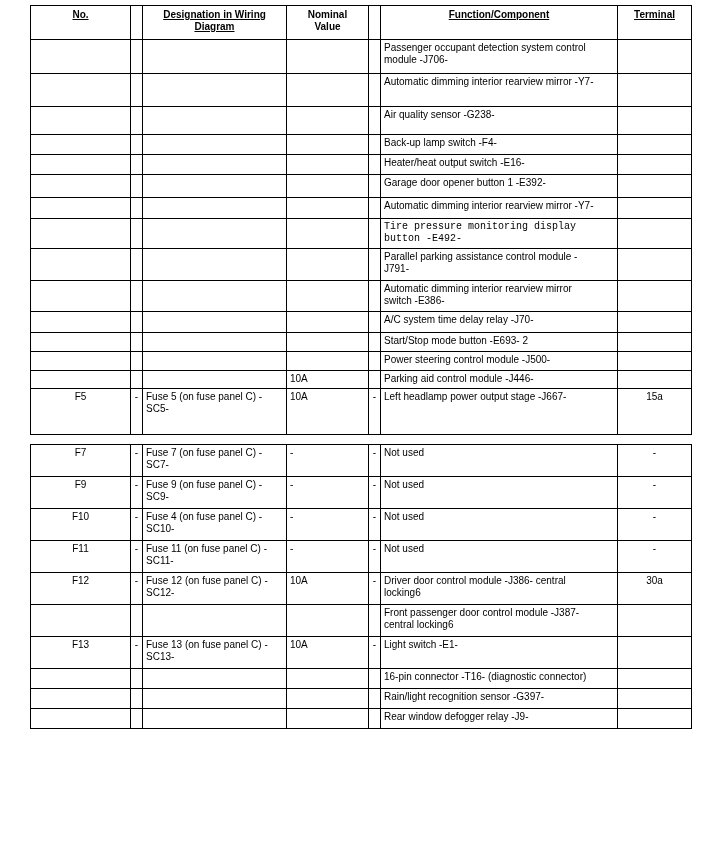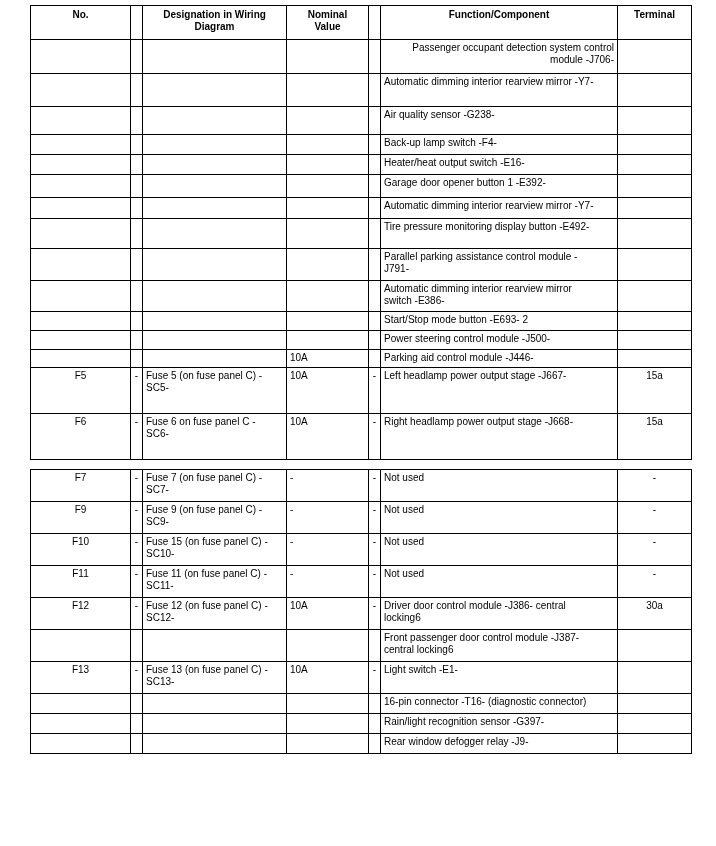--- a/index.html
+++ b/index.html
@@ -25,20 +25,21 @@
     font-size: 10px;
     line-height: 12px;
     padding: 2px 3px;
     overflow: hidden;
     word-wrap: break-word;
   }
   th {
     font-weight: bold;
     text-align: center;
     padding-top: 3px;
+    text-decoration: underline;
   }
   thead tr { height: 34px; }
 
   .c-no { text-align: center; }
   .c-dash { text-align: center; padding: 2px 1px; }
   .c-value { text-align: left; }
   .c-terminal { text-align: center; }
 
   .wrap-designation { display: inline-block; max-width: 122px; }
   .wrap-function { display: inline-block; max-width: 218px; }
@@ -65,21 +66,21 @@
         <th class="h-no">No.</th>
         <th class="h-dash"></th>
         <th class="h-designation"><span>Designation in Wiring Diagram</span></th>
         <th class="h-value"><span class="wrap-head-nominal">Nominal Value</span></th>
         <th class="h-dash"></th>
         <th class="h-function">Function/Component</th>
         <th class="h-terminal">Terminal</th>
       </tr>
     </thead>
     <tbody id="table-body">
-        <tr style="height: 34px; text-align: right;">
+        <tr style="height: 34px;">
     <td class="c-no"></td>
     <td class="c-dash"></td>
     <td class="c-designation"><span class="wrap-designation"></span></td>
     <td class="c-value"></td>
     <td class="c-dash"></td>
     <td class="c-function"><span class="wrap-function">Passenger occupant detection system control module -J706-</span></td>
     <td class="c-terminal"></td>
   </tr>
         <tr style="height: 33px;">
     <td class="c-no"></td>
@@ -128,21 +129,21 @@
   </tr>
         <tr style="height: 21px;">
     <td class="c-no"></td>
     <td class="c-dash"></td>
     <td class="c-designation"><span class="wrap-designation"></span></td>
     <td class="c-value"></td>
     <td class="c-dash"></td>
     <td class="c-function"><span class="wrap-function">Automatic dimming interior rearview mirror -Y7-</span></td>
     <td class="c-terminal"></td>
   </tr>
-        <tr style="height: 30px;">
+        <tr style="height: 30px; font-family: Liberation Mono, monospace;">
     <td class="c-no"></td>
     <td class="c-dash"></td>
     <td class="c-designation"><span class="wrap-designation"></span></td>
     <td class="c-value"></td>
     <td class="c-dash"></td>
     <td class="c-function"><span class="wrap-function">Tire pressure monitoring display button -E492-</span></td>
     <td class="c-terminal"></td>
   </tr>
         <tr style="height: 32px;">
     <td class="c-no"></td>
@@ -153,20 +154,29 @@
     <td class="c-function"><span class="wrap-function">Parallel parking assistance control module -J791-</span></td>
     <td class="c-terminal"></td>
   </tr>
         <tr style="height: 31px;">
     <td class="c-no"></td>
     <td class="c-dash"></td>
     <td class="c-designation"><span class="wrap-designation"></span></td>
     <td class="c-value"></td>
     <td class="c-dash"></td>
     <td class="c-function"><span class="wrap-function">Automatic dimming interior rearview mirror switch -E386-</span></td>
+    <td class="c-terminal"></td>
+  </tr>
+        <tr style="height: 21px;">
+    <td class="c-no"></td>
+    <td class="c-dash"></td>
+    <td class="c-designation"><span class="wrap-designation"></span></td>
+    <td class="c-value"></td>
+    <td class="c-dash"></td>
+    <td class="c-function"><span class="wrap-function">A/C system time delay relay -J70-</span></td>
     <td class="c-terminal"></td>
   </tr>
         <tr style="height: 19px;">
     <td class="c-no"></td>
     <td class="c-dash"></td>
     <td class="c-designation"><span class="wrap-designation"></span></td>
     <td class="c-value"></td>
     <td class="c-dash"></td>
     <td class="c-function"><span class="wrap-function">Start/Stop mode button -E693- 2</span></td>
     <td class="c-terminal"></td>
@@ -189,29 +199,20 @@
     <td class="c-function"><span class="wrap-function">Parking aid control module -J446-</span></td>
     <td class="c-terminal"></td>
   </tr>
         <tr style="height: 46px;">
     <td class="c-no">F5</td>
     <td class="c-dash">-</td>
     <td class="c-designation"><span class="wrap-designation">Fuse 5 (on fuse panel C) -SC5-</span></td>
     <td class="c-value">10A</td>
     <td class="c-dash">-</td>
     <td class="c-function"><span class="wrap-function">Left headlamp power output stage -J667-</span></td>
-    <td class="c-terminal">15a</td>
-  </tr>
-        <tr style="height: 46px;">
-    <td class="c-no">F6</td>
-    <td class="c-dash">-</td>
-    <td class="c-designation"><span class="wrap-designation">Fuse 6 on fuse panel C -SC6-</span></td>
-    <td class="c-value">10A</td>
-    <td class="c-dash">-</td>
-    <td class="c-function"><span class="wrap-function">Right headlamp power output stage -J668-</span></td>
     <td class="c-terminal">15a</td>
   </tr>
         <tr class="gap" style="height: 10px;">
           <td colspan="7"></td>
         </tr>
         <tr style="height: 32px; margin-top: 44px;">
     <td class="c-no">F7</td>
     <td class="c-dash">-</td>
     <td class="c-designation"><span class="wrap-designation">Fuse 7 (on fuse panel C) -SC7-</span></td>
     <td class="c-value">-</td>
@@ -224,21 +225,21 @@
     <td class="c-dash">-</td>
     <td class="c-designation"><span class="wrap-designation">Fuse 9 (on fuse panel C) -SC9-</span></td>
     <td class="c-value">-</td>
     <td class="c-dash">-</td>
     <td class="c-function"><span class="wrap-function">Not used</span></td>
     <td class="c-terminal">-</td>
   </tr>
         <tr style="height: 32px;">
     <td class="c-no">F10</td>
     <td class="c-dash">-</td>
-    <td class="c-designation"><span class="wrap-designation">Fuse 15 (on fuse panel C) -SC10-</span></td>
+    <td class="c-designation"><span class="wrap-designation">Fuse 4 (on fuse panel C) -SC10-</span></td>
     <td class="c-value">-</td>
     <td class="c-dash">-</td>
     <td class="c-function"><span class="wrap-function">Not used</span></td>
     <td class="c-terminal">-</td>
   </tr>
         <tr style="height: 32px;">
     <td class="c-no">F11</td>
     <td class="c-dash">-</td>
     <td class="c-designation"><span class="wrap-designation">Fuse 11 (on fuse panel C) -SC11-</span></td>
     <td class="c-value">-</td>

